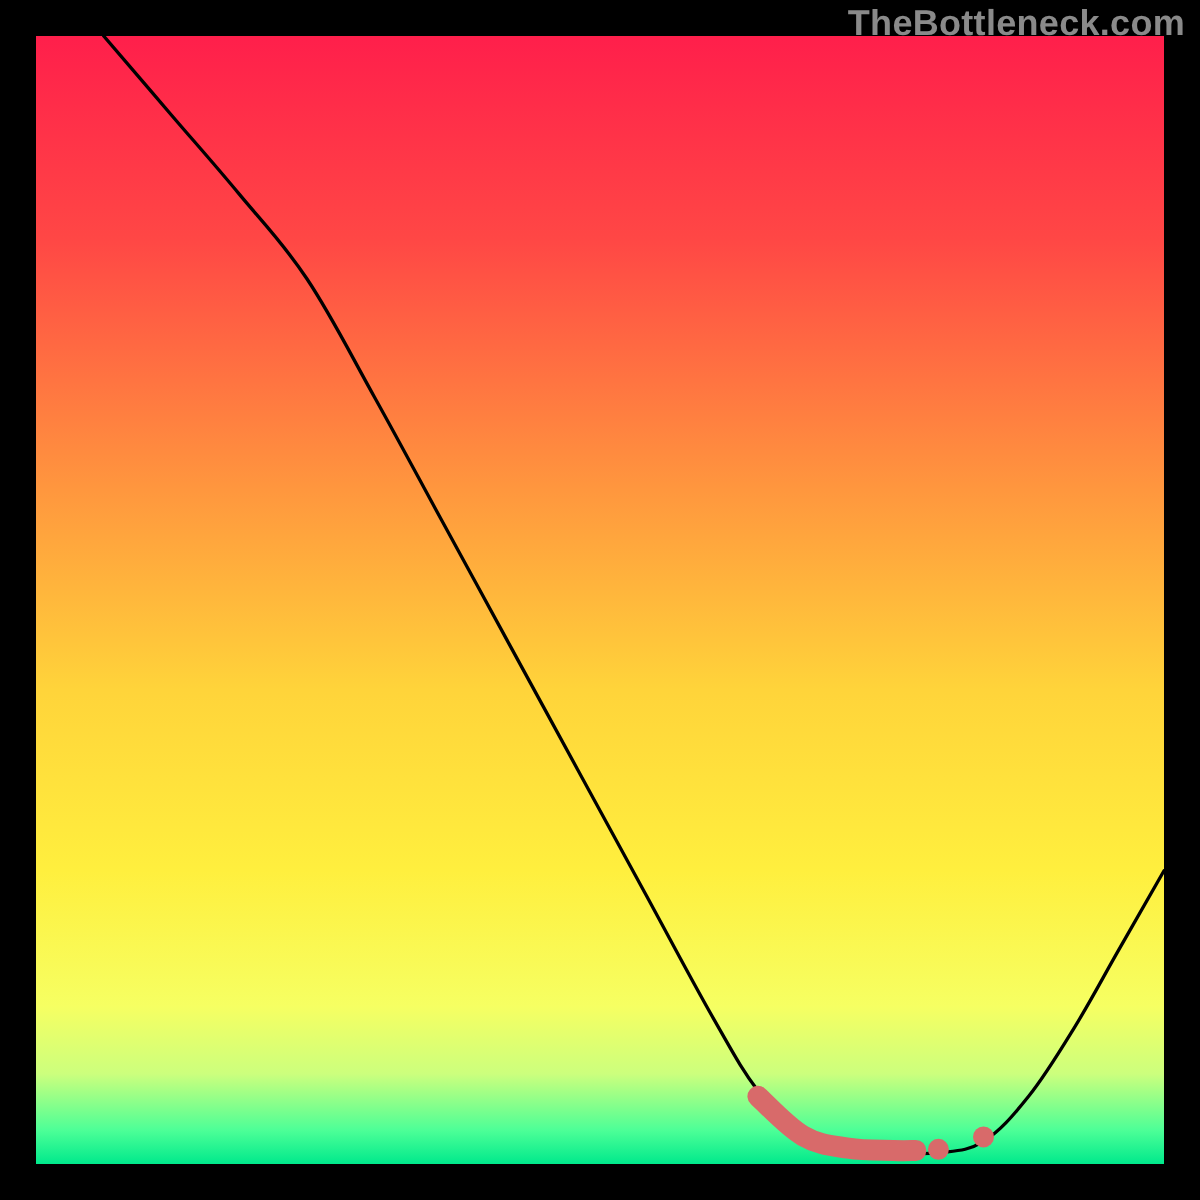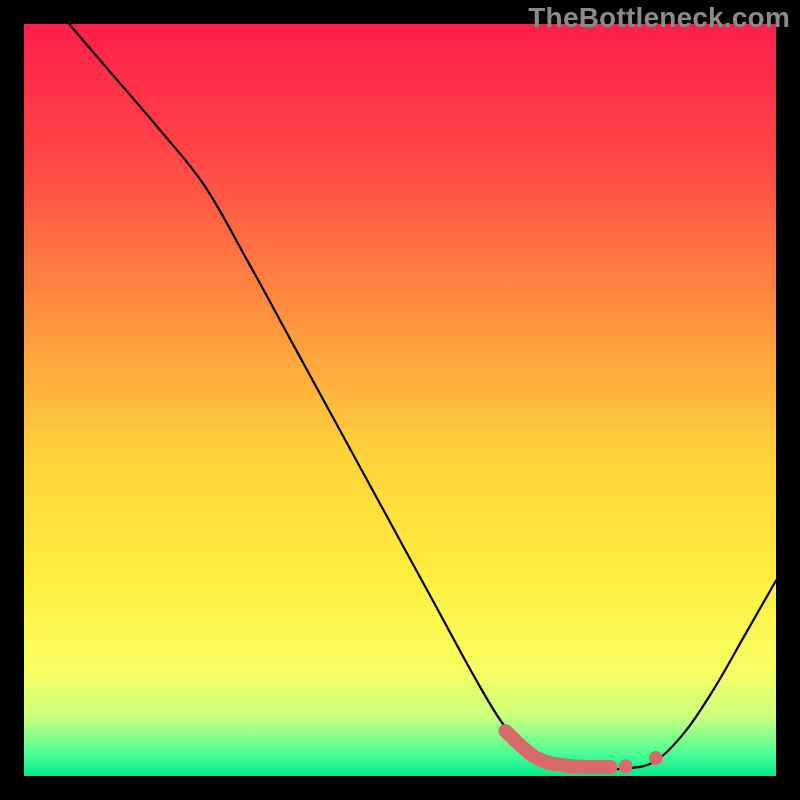--- a/index.html
+++ b/index.html
@@ -16,21 +16,21 @@
     top: 24px;
     width: 752px;
     height: 752px;
     background: #000;
   }
   .watermark {
     position: absolute;
     top: 2px;
     right: 10px;
     font-family: Arial, Helvetica, sans-serif;
-    font-size: 28px;
+    font-size: 24px;
     font-weight: 600;
     color: #8a8a8a;
     letter-spacing: 0.2px;
   }
   .curve {
     fill: none;
     stroke: #000;
     stroke-width: 2.2;
     stroke-linecap: round;
     stroke-linejoin: round;

